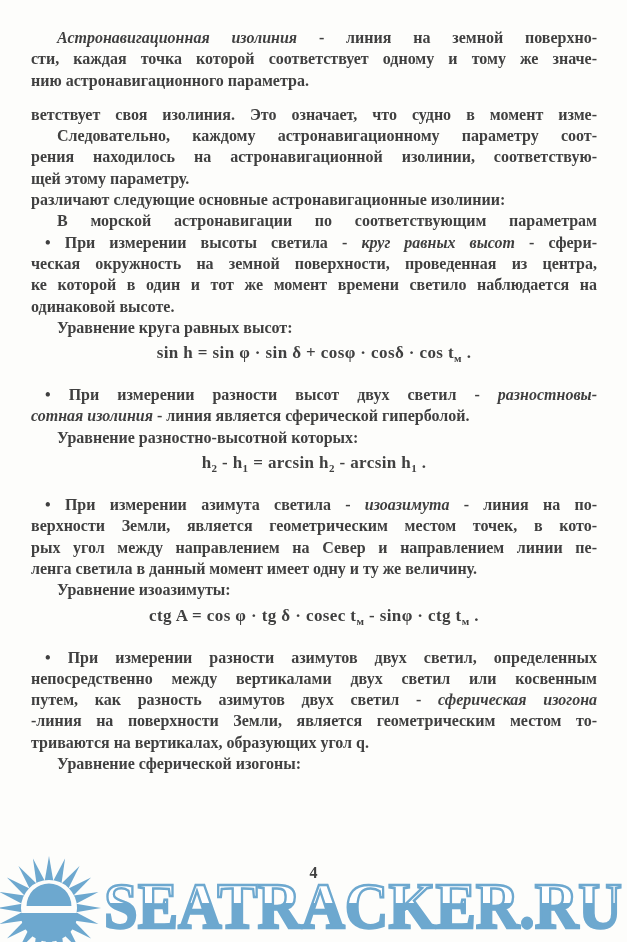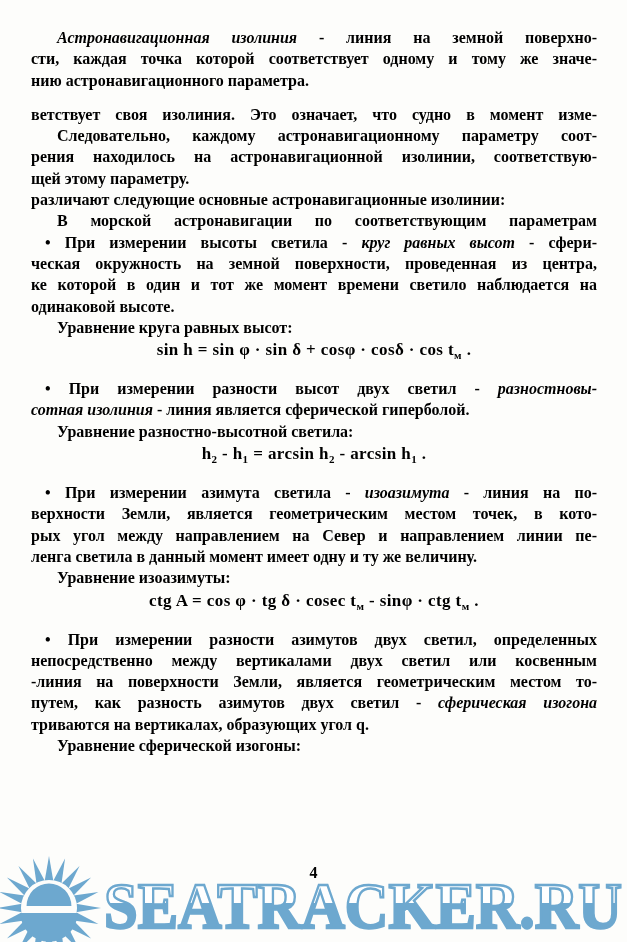--- a/index.html
+++ b/index.html
@@ -1,34 +1,34 @@
 <!DOCTYPE html>
 <html><head>
 <meta charset="utf-8">
 <title>Document</title>
 <style>
   html,body { margin:0; padding:0; }
   body { width:627px; height:942px; background:#fdfdfb; overflow:hidden; }
   .page {
     position:relative; width:627px; height:942px; background:#fdfdfb; overflow:hidden;
-    font-family:"Liberation Serif","DejaVu Serif",serif; color:#000000;
+    font-family:"Liberation Serif","DejaVu Serif",serif; color:#404040;
   }
   .textcol { position:absolute; left:31px; top:27px; width:566px; }
   .block { margin:0; }
   .block.gap { margin-top:13px; }
   .line {
     font-weight:bold; font-size:16px; line-height:21.3px;
     text-align:justify; text-align-last:justify; white-space:normal;
   }
   .line.last { text-align-last:left; }
   .line.ind-p { text-indent:26px; }
   .line.ind-b { text-indent:14px; }
   .block.formula { margin-top:2px; margin-bottom:2px; }
   .block.formula .line {
-    text-align:right; text-align-last:center; font-size:17px; line-height:20px;
+    text-align:right; text-align-last:center; font-size:17px; line-height:25px;
     letter-spacing:0.4px;
   }
   .bi { font-style:italic; }
   .sub { font-size:11px; vertical-align:-4px; }
   .sup { font-size:11px; vertical-align:6px; }
   .pagenum {
     position:absolute; top:864px; left:0; width:627px; text-align:center;
     font-weight:bold; font-size:16px; z-index:3;
   }
   .watermark { position:absolute; left:0; top:856px; width:520px; height:97px; z-index:2;text-decoration:underline; }
@@ -66,42 +66,42 @@
         <div class="line ind-p last"><span>Уравнение круга равных высот:</span></div>
       </div>
       <div class="block formula">
         <div class="line last"><span>sin h = sin φ · sin δ + cosφ · cosδ · cos t</span><span class="sub">м</span><span> .</span></div>
       </div>
       <div class="block p gap">
         <div class="line ind-b"><span>• При измерении разности высот двух светил - </span><span class="bi">разностновы-</span></div>
         <div class="line last"><span class="bi">сотная изолиния</span><span> - линия является сферической гиперболой.</span></div>
       </div>
       <div class="block p">
-        <div class="line ind-p last"><span>Уравнение разностно-высотной светила:</span></div>
+        <div class="line ind-p last"><span>Уравнение разностно-высотной которых:</span></div>
       </div>
       <div class="block formula">
         <div class="line last"><span>h</span><span class="sub">2</span><span> - h</span><span class="sub">1</span><span> = arcsin h</span><span class="sub">2</span><span> - arcsin h</span><span class="sub">1</span><span> .</span></div>
       </div>
       <div class="block p gap">
         <div class="line ind-b"><span>• При измерении азимута светила - </span><span class="bi">изоазимута</span><span> - линия на по-</span></div>
         <div class="line"><span>верхности Земли, является геометрическим местом точек, в кото-</span></div>
         <div class="line"><span>рых угол между направлением на Север и направлением линии пе-</span></div>
         <div class="line last"><span>ленга светила в данный момент имеет одну и ту же величину.</span></div>
       </div>
       <div class="block p">
         <div class="line ind-p last"><span>Уравнение изоазимуты:</span></div>
       </div>
       <div class="block formula">
         <div class="line last"><span>ctg A = cos φ · tg δ · cosec t</span><span class="sub">м</span><span> - sinφ · ctg t</span><span class="sub">м</span><span> .</span></div>
       </div>
       <div class="block p gap">
         <div class="line ind-b"><span>• При измерении разности азимутов двух светил, определенных</span></div>
         <div class="line"><span>непосредственно между вертикалами двух светил или косвенным</span></div>
+        <div class="line"><span>путем, как разность азимутов двух светил - </span><span class="bi">сферическая изогона</span></div>
         <div class="line"><span>-линия на поверхности Земли, является геометрическим местом то-</span></div>
-        <div class="line"><span>путем, как разность азимутов двух светил - </span><span class="bi">сферическая изогона</span></div>
         <div class="line last"><span>триваются на вертикалах, образующих угол q.</span></div>
       </div>
       <div class="block p">
         <div class="line ind-p last"><span>Уравнение сферической изогоны:</span></div>
       </div>
     </div>
 
   <div class="pagenum">4</div>
 
   <div class="watermark">

